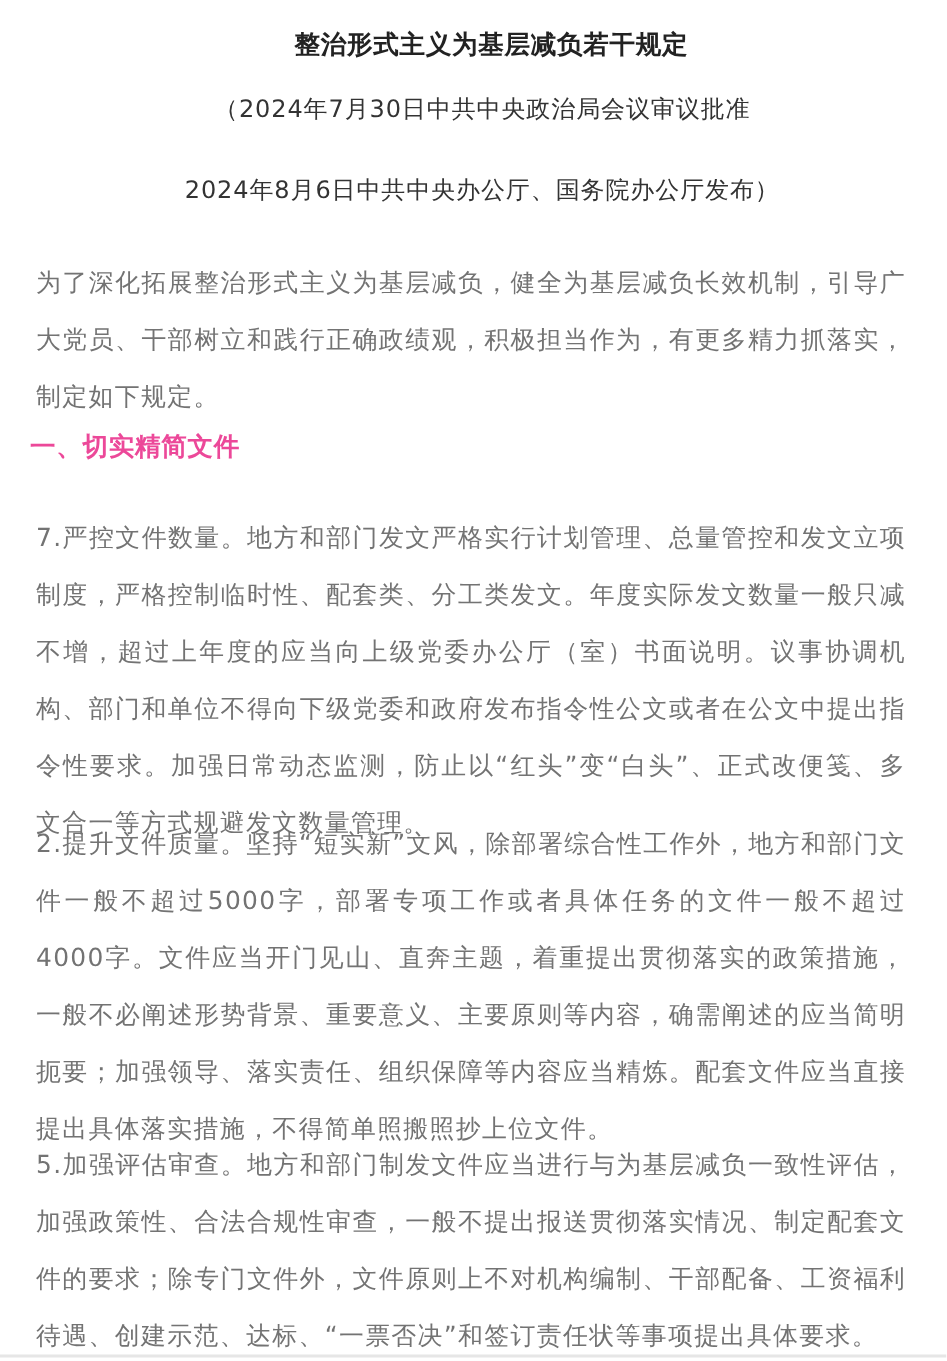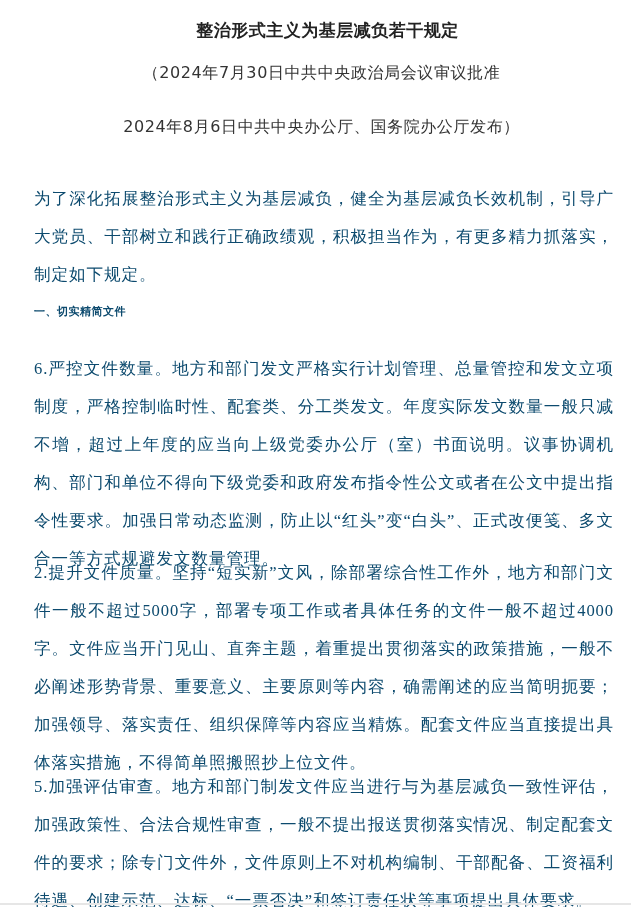--- a/index.html
+++ b/index.html
@@ -41,35 +41,34 @@
   .sub1 { top: 60px; left: 6px; }
   .sub2 { top: 114px; left: 6px; }
   .para {
     position: absolute;
     left: 20px;
     width: 580px;
     font-size: 16.6px;
     line-height: 38px;
     letter-spacing: 0.9px;
     text-align: justify;
-    color: #0c4a6e;
-    margin: 14px;
-    font-family: Liberation Serif, serif;
+    color: #737373;
+    margin: 4px;
   }
   .p-intro { top: 166px; }
   .heading {
     position: absolute;
     left: 20px;
     top: 284px;
-    font-size: 11px;
+    font-size: 17px;
     font-weight: bold;
     line-height: 28px;
-    color: #0c4a6e;
+    color: #ec4899;
     letter-spacing: 0.5px;
-    margin: 14px;
+    margin: 0;
   }
   .p1 { top: 336px; }
   .p2 { top: 540px; }
   .p3 { top: 754px; }
   .bottom-rule {
     position: absolute;
     left: 0;
     top: 903px;
     width: 631px;
     height: 2px;
@@ -81,18 +80,18 @@
 
 <div>
   <h1 class="title">整治形式主义为基层减负若干规定</h1>
   <div class="sub sub1">（2024年7月30日中共中央政治局会议审议批准</div>
   <div class="sub sub2">2024年8月6日中共中央办公厅、国务院办公厅发布）</div>
 
   <p class="para p-intro">为了深化拓展整治形式主义为基层减负，健全为基层减负长效机制，引导广大党员、干部树立和践行正确政绩观，积极担当作为，有更多精力抓落实，制定如下规定。</p>
 
   <h2 class="heading">一、切实精简文件</h2>
 
-  <p class="para p1">6.严控文件数量。地方和部门发文严格实行计划管理、总量管控和发文立项制度，严格控制临时性、配套类、分工类发文。年度实际发文数量一般只减不增，超过上年度的应当向上级党委办公厅（室）书面说明。议事协调机构、部门和单位不得向下级党委和政府发布指令性公文或者在公文中提出指令性要求。加强日常动态监测，防止以“红头”变“白头”、正式改便笺、多文合一等方式规避发文数量管理。</p>
+  <p class="para p1">7.严控文件数量。地方和部门发文严格实行计划管理、总量管控和发文立项制度，严格控制临时性、配套类、分工类发文。年度实际发文数量一般只减不增，超过上年度的应当向上级党委办公厅（室）书面说明。议事协调机构、部门和单位不得向下级党委和政府发布指令性公文或者在公文中提出指令性要求。加强日常动态监测，防止以“红头”变“白头”、正式改便笺、多文合一等方式规避发文数量管理。</p>
   <p class="para p2">2.提升文件质量。坚持“短实新”文风，除部署综合性工作外，地方和部门文件一般不超过5000字，部署专项工作或者具体任务的文件一般不超过4000字。文件应当开门见山、直奔主题，着重提出贯彻落实的政策措施，一般不必阐述形势背景、重要意义、主要原则等内容，确需阐述的应当简明扼要；加强领导、落实责任、组织保障等内容应当精炼。配套文件应当直接提出具体落实措施，不得简单照搬照抄上位文件。</p>
   <p class="para p3">5.加强评估审查。地方和部门制发文件应当进行与为基层减负一致性评估，加强政策性、合法合规性审查，一般不提出报送贯彻落实情况、制定配套文件的要求；除专门文件外，文件原则上不对机构编制、干部配备、工资福利待遇、创建示范、达标、“一票否决”和签订责任状等事项提出具体要求。</p>
 
   <div class="bottom-rule"></div>
 </div>
 
 </body></html>

